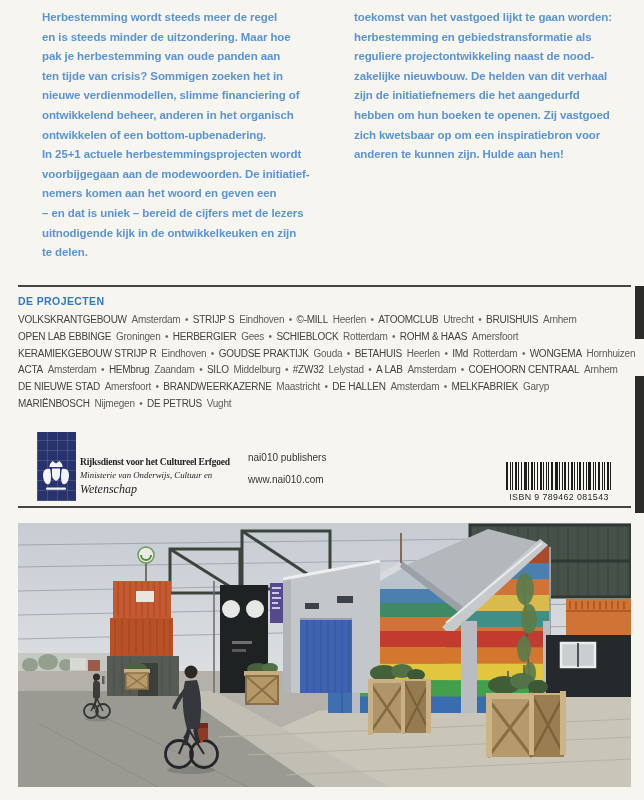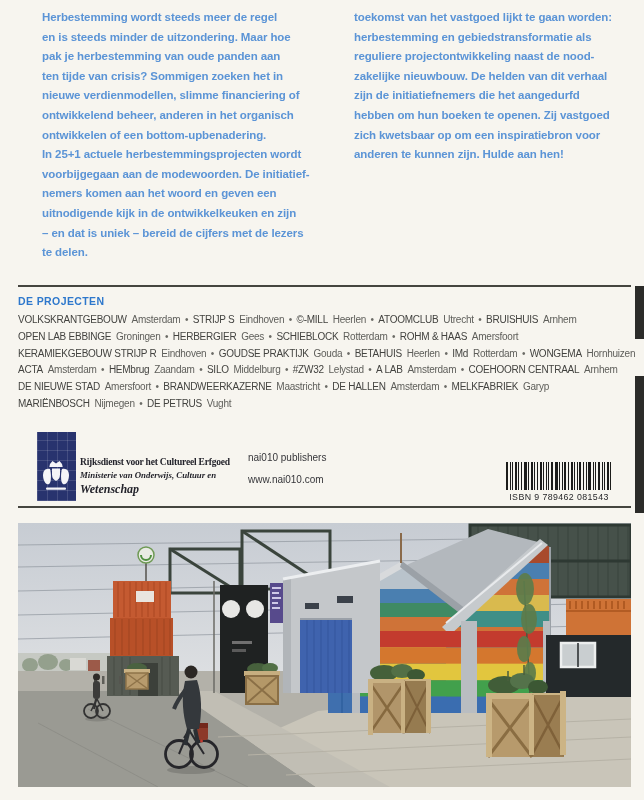--- a/index.html
+++ b/index.html
@@ -22,21 +22,21 @@
                  letter-spacing:-0.25px;color:#4c4c48;}
   #project-lines .proj-line{white-space:nowrap;}
   .pname{color:#434340;}
   .pcity{color:#5e5e5a;}
   .psep{color:#6b6b66;padding:0 2px;}
   
   #gov-ribbon{position:absolute;left:37px;top:432px;width:39px;height:69px;background:#28336e;
     background-image:repeating-linear-gradient(0deg,rgba(255,255,255,.13) 0 1px,transparent 1px 10px),
                      repeating-linear-gradient(90deg,rgba(255,255,255,.13) 0 1px,transparent 1px 10px);}
   #coat-of-arms{position:absolute;left:39px;top:460px;width:34px;height:34px;}
-  .agency{position:absolute;left:80px;font-family:"Liberation Serif",serif;color:#23232b;white-space:nowrap;font-weight:bold;}
+  .agency{position:absolute;left:80px;font-family:"Liberation Serif",serif;color:#23232b;white-space:nowrap;}
   #agency-line1{top:457px;font-size:9.5px;font-weight:bold;letter-spacing:-0.2px;}
   #ministry-line1{top:470px;font-size:8.8px;font-style:italic;}
   #ministry-line2{top:482px;font-size:12px;font-style:italic;}
   .pubtxt{position:absolute;left:248px;font-size:10px;color:#36363a;white-space:nowrap;}
   #publisher-name{top:452px;}
   #publisher-url{top:474px;}
   #barcode{position:absolute;left:506px;top:462px;width:106px;height:42px;}
   #barcode-bars{position:relative;width:106px;height:28px;}
   #barcode-bars .bar{position:absolute;top:0;height:28px;background:#1c1c1a;}
   #isbn-text{position:absolute;top:30px;left:-4px;width:114px;text-align:center;font-size:8.8px;
@@ -57,22 +57,22 @@
       <div class="line">Herbestemming wordt steeds meer de regel</div>
       <div class="line">en is steeds minder de uitzondering. Maar hoe</div>
       <div class="line">pak je herbestemming van oude panden aan</div>
       <div class="line">ten tijde van crisis? Sommigen zoeken het in</div>
       <div class="line">nieuwe verdienmodellen, slimme financiering of</div>
       <div class="line">ontwikkelend beheer, anderen in het organisch</div>
       <div class="line">ontwikkelen of een bottom-upbenadering.</div>
       <div class="line">In 25+1 actuele herbestemmingsprojecten wordt</div>
       <div class="line">voorbijgegaan aan de modewoorden. De initiatief-</div>
       <div class="line">nemers komen aan het woord en geven een</div>
+      <div class="line">– en dat is uniek – bereid de cijfers met de lezers</div>
       <div class="line">uitnodigende kijk in de ontwikkelkeuken en zijn</div>
-      <div class="line">– en dat is uniek – bereid de cijfers met de lezers</div>
       <div class="line">te delen.</div>
     </div>
   <div class="intro" id="intro-right" style="color: rgb(91, 148, 214);">
       <div class="line">toekomst van het vastgoed lijkt te gaan worden:</div>
       <div class="line">herbestemming en gebiedstransformatie als</div>
       <div class="line">reguliere projectontwikkeling naast de nood-</div>
       <div class="line">zakelijke nieuwbouw. De helden van dit verhaal</div>
       <div class="line">zijn de initiatiefnemers die het aangedurfd</div>
       <div class="line">hebben om hun boeken te openen. Zij vastgoed</div>
       <div class="line">zich kwetsbaar op om een inspiratiebron voor</div>

